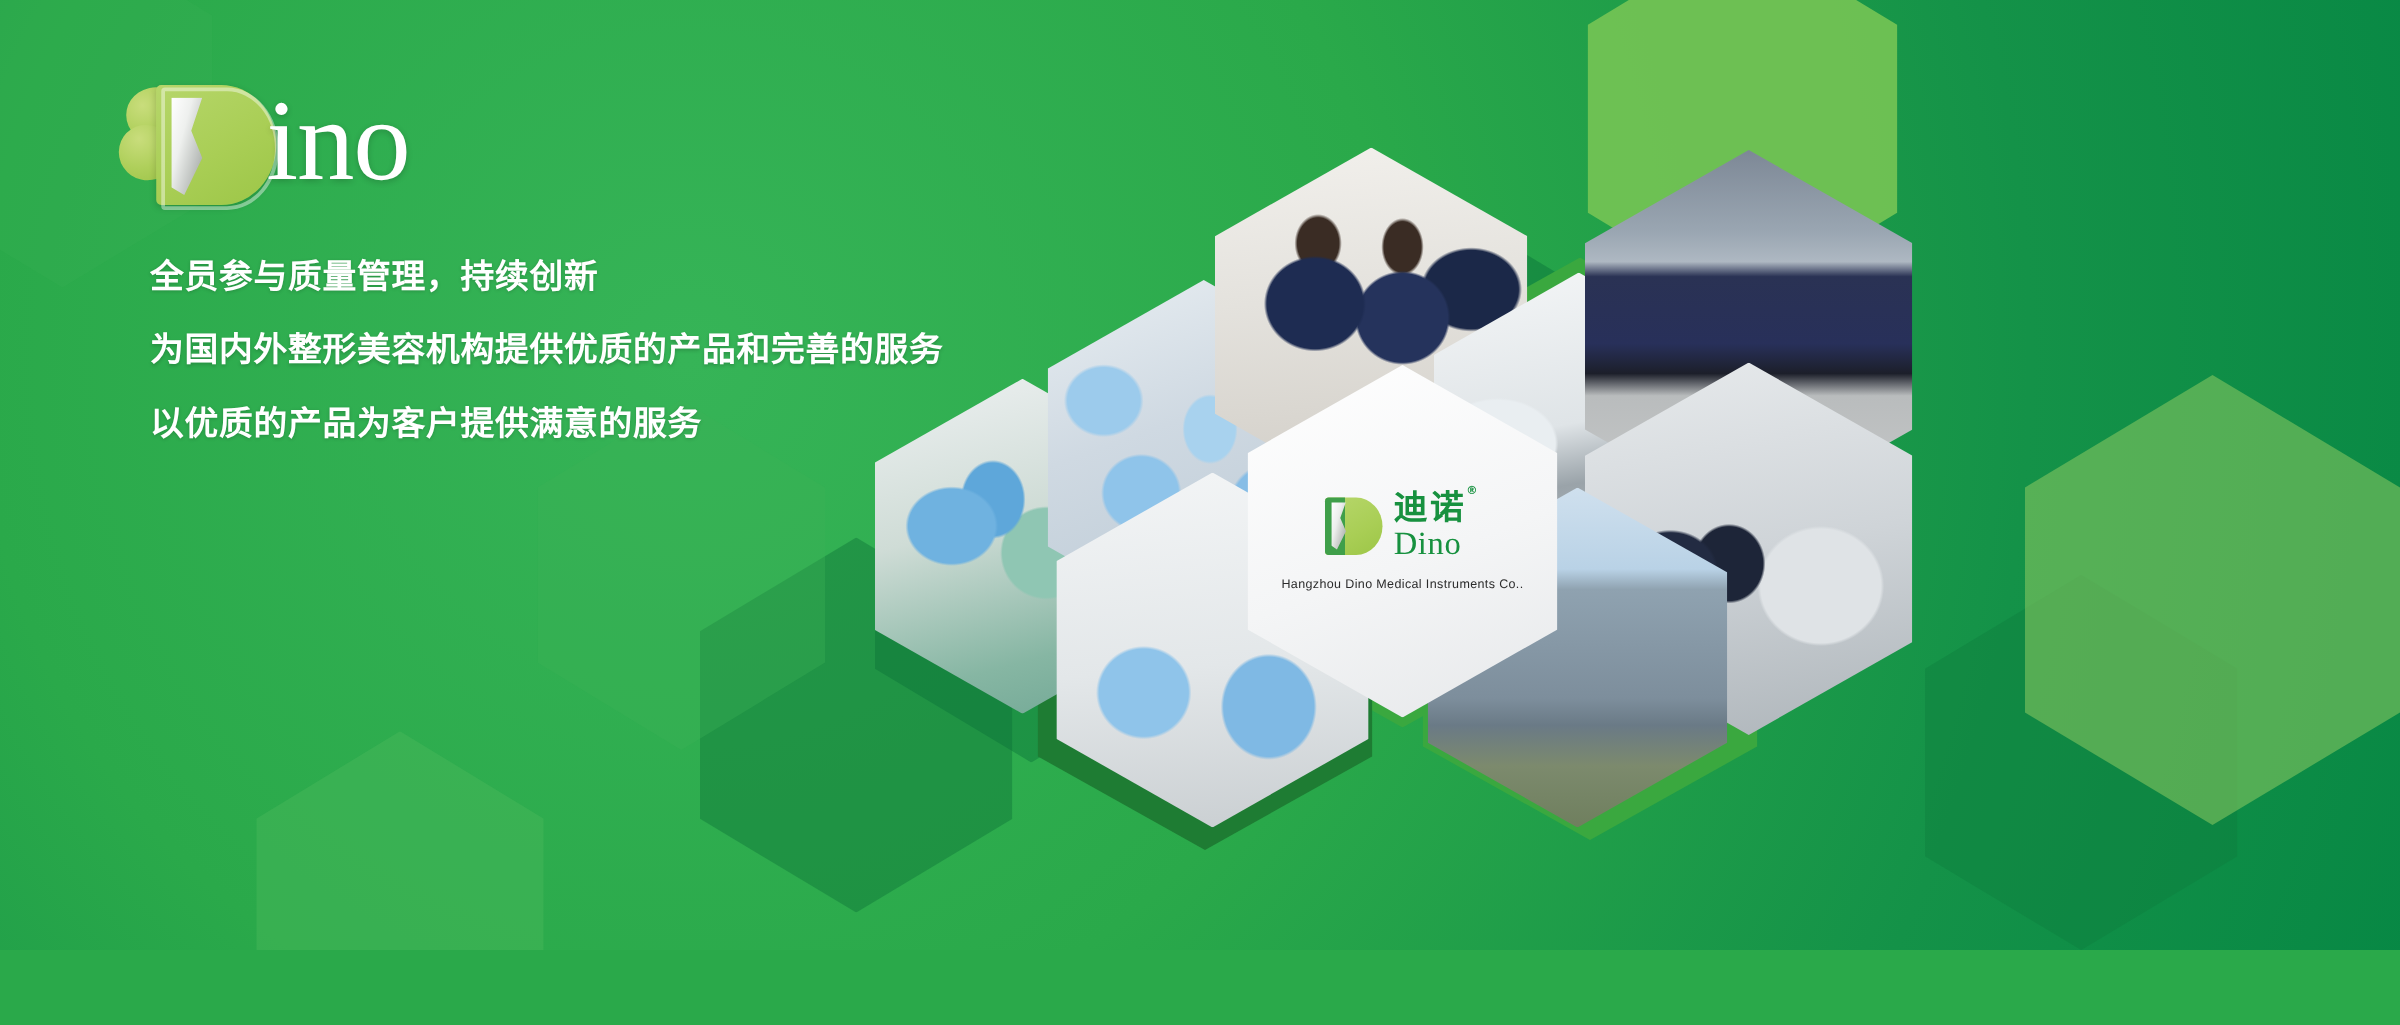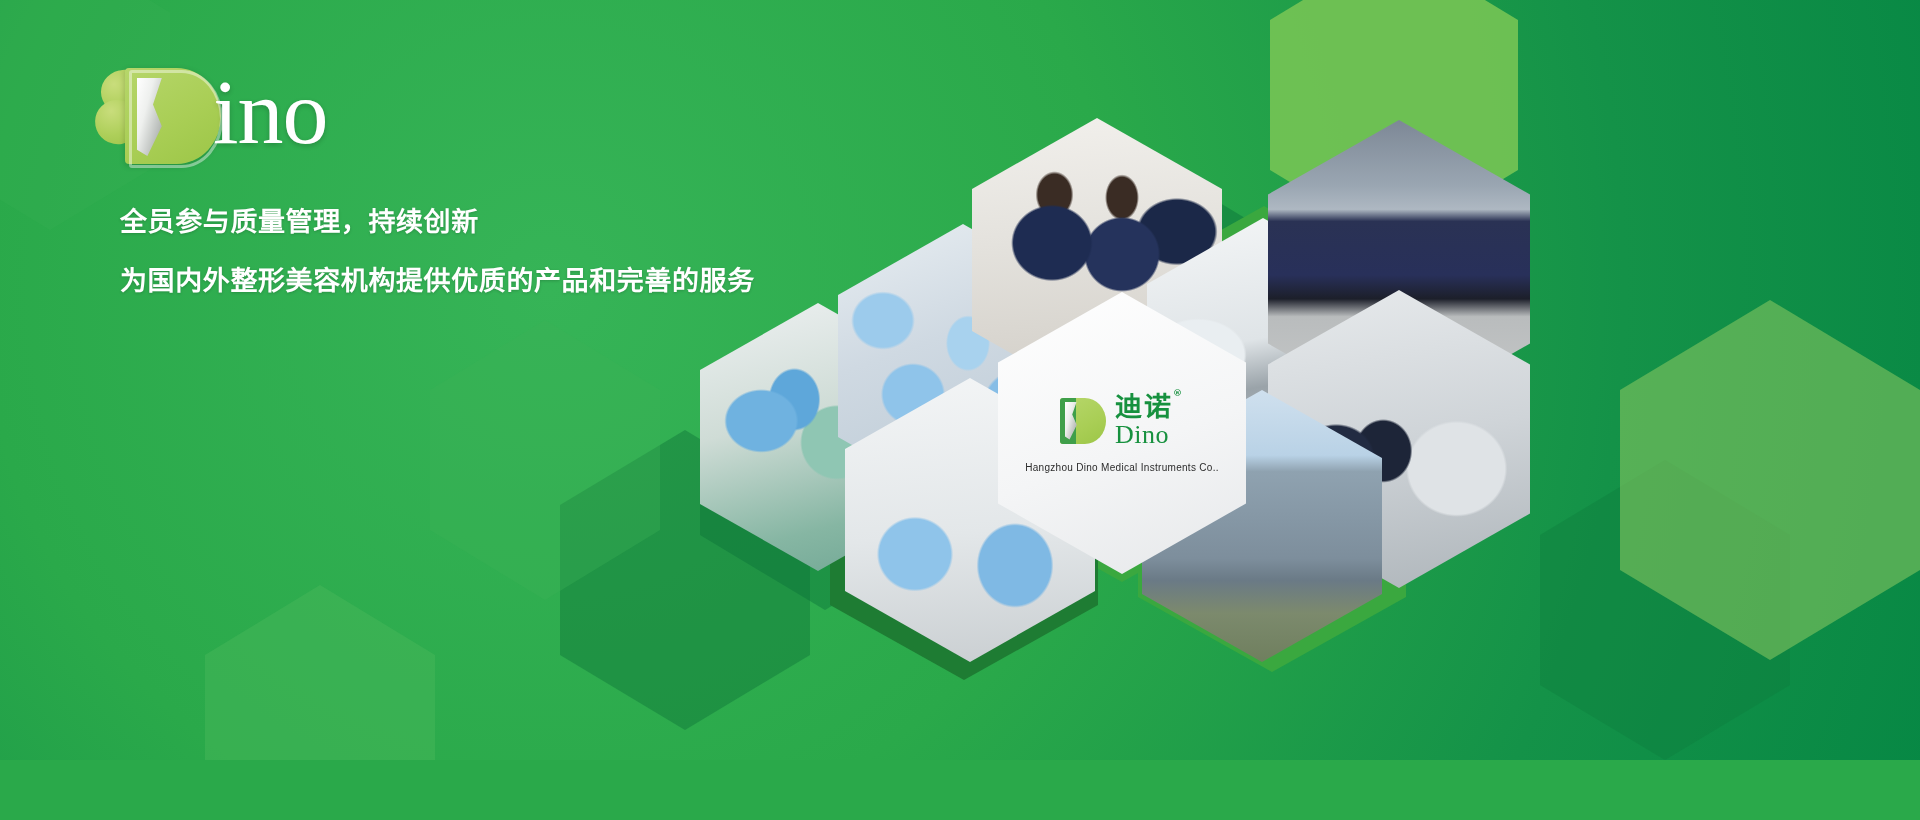--- a/index.html
+++ b/index.html
@@ -187,20 +187,21 @@
         <span class="d-body"></span>
         <span class="d-curl"></span>
         <span class="d-outline"></span>
       </div>
       <div class="logo-word">ino</div>
     </div>
 
     <div class="taglines">
       <p class="tagline">全员参与质量管理，持续创新</p>
       <p class="tagline">为国内外整形美容机构提供优质的产品和完善的服务</p>
+      <p class="tagline">以优质的产品为客户提供满意的服务</p>
     </div>
   </div>
 
   <div class="cluster">
 
     <div class="ring" style="left:328px;top:182px;width:268px;height:300px;background:#3aa83f;"></div>
     <div class="ring" style="left:170px;top:280px;width:268px;height:300px;background:#1e7c33;"></div>
     <div class="ring" style="left:478px;top:272px;width:268px;height:300px;background:#3aa83f;"></div>
     <div class="ring" style="left:470px;top:106px;width:268px;height:300px;background:#3aa83f;"></div>
 

